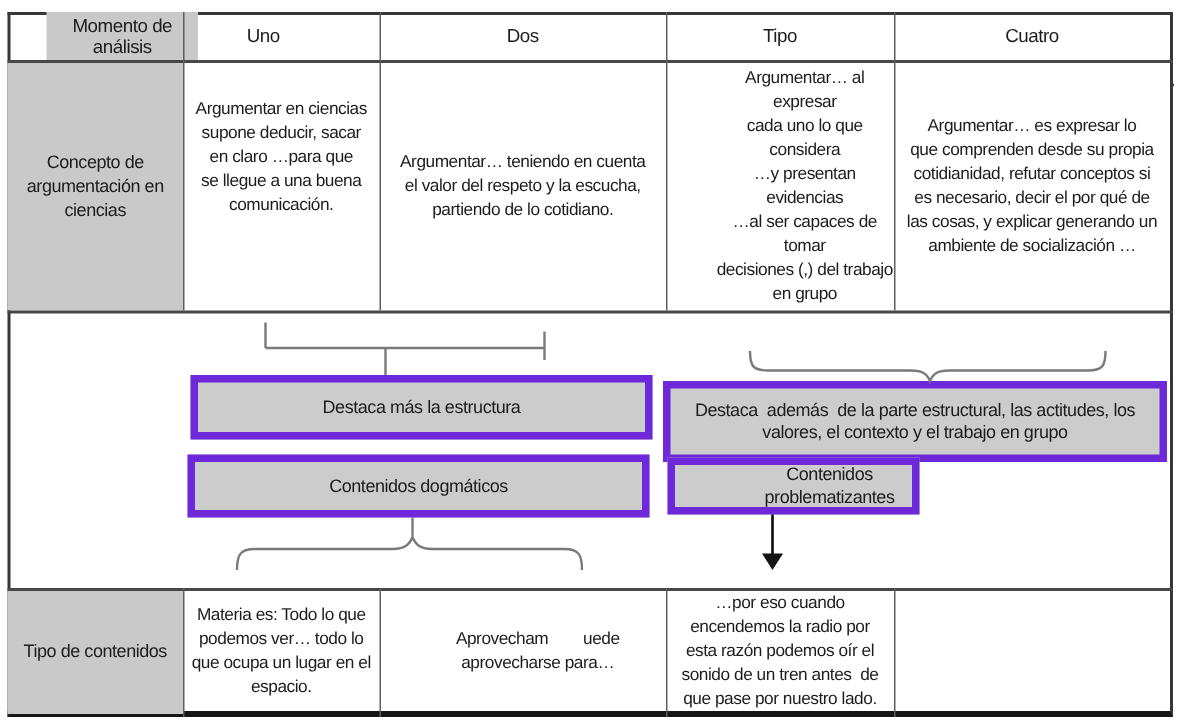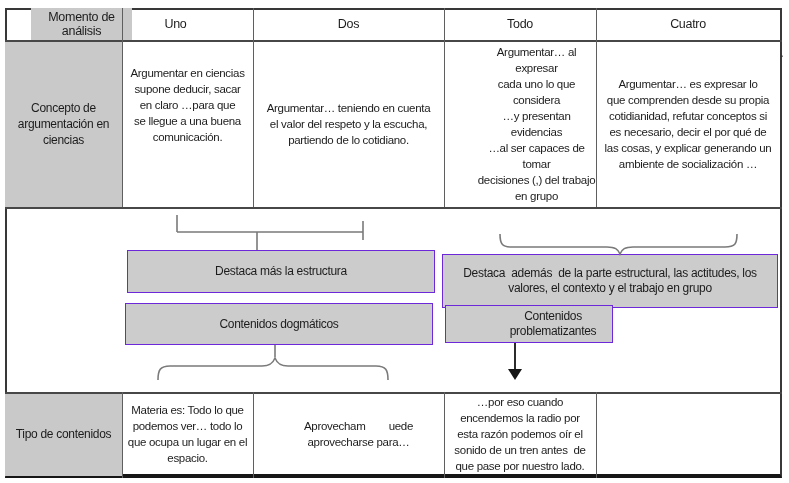--- a/index.html
+++ b/index.html
@@ -29,21 +29,21 @@
   }
   .gray { background: #c9c9c9; }
   .hdr { font-size: 12.5px; line-height: 14px; }
 
   .hline { position: absolute; height: 2px; background: #474747; left: 5px; width: 777px; }
   .vline { position: absolute; width: 1px; background: #5f5f5f; }
 
   .mid-box {
     position: absolute;
     background: #cccccc;
-    border: 1px solid #6d28d9;
+    border: 5px solid #6d28d9;
     display: flex; align-items: center; justify-content: center;
     text-align: center;
     font-size: 12px; line-height: 15px; letter-spacing: -0.3px;
     white-space: pre-line;
   }
 
   .overlay-svg { position: absolute; left: 0; top: 0; pointer-events: none; }
 
   .stray-dot {
     position: absolute; left: 780px; top: 44px;
@@ -53,21 +53,21 @@
 </head>
 <body>
 
 <div class="page">
 
   <div class="table-frame"></div>
 
   <div class="cell gray hdr" style="left:5px; top:8px; width:101px; height:32px;margin-left:26px;">Momento de análisis</div>
   <div class="cell hdr" style="left:110px; top:8px; width:131px; height:32px;">Uno</div>
   <div class="cell hdr" style="left:253px; top:8px; width:191px; height:32px;">Dos</div>
-  <div class="cell hdr" style="left:444px; top:8px; width:152px; height:32px;">Todo</div>
+  <div class="cell hdr" style="left:444px; top:8px; width:152px; height:32px;">Tipo</div>
   <div class="cell hdr" style="left:596px; top:8px; width:184px; height:32px;">Cuatro</div>
 
   <div class="cell gray" style="left:5px; top:40px; width:117px; height:167px; font-size:12px;">Concepto de
 argumentación en
 ciencias</div>
   <div class="cell" style="left:122px; top:40px; width:131px; height:130px;">Argumentar en ciencias
 supone deducir, sacar
 en claro …para que
 se llegue a una buena
 comunicación.</div>

